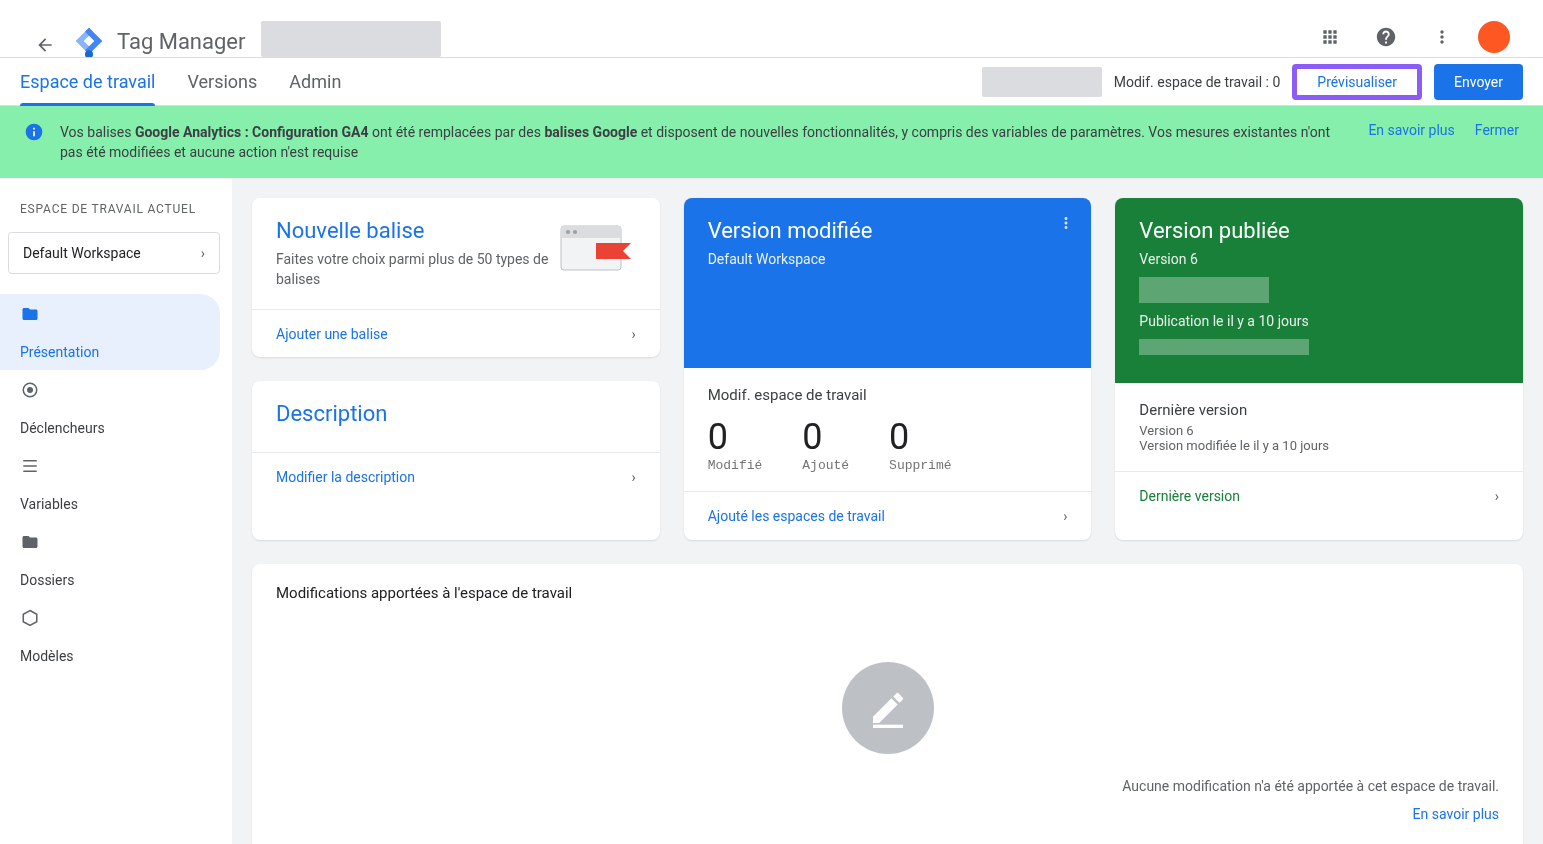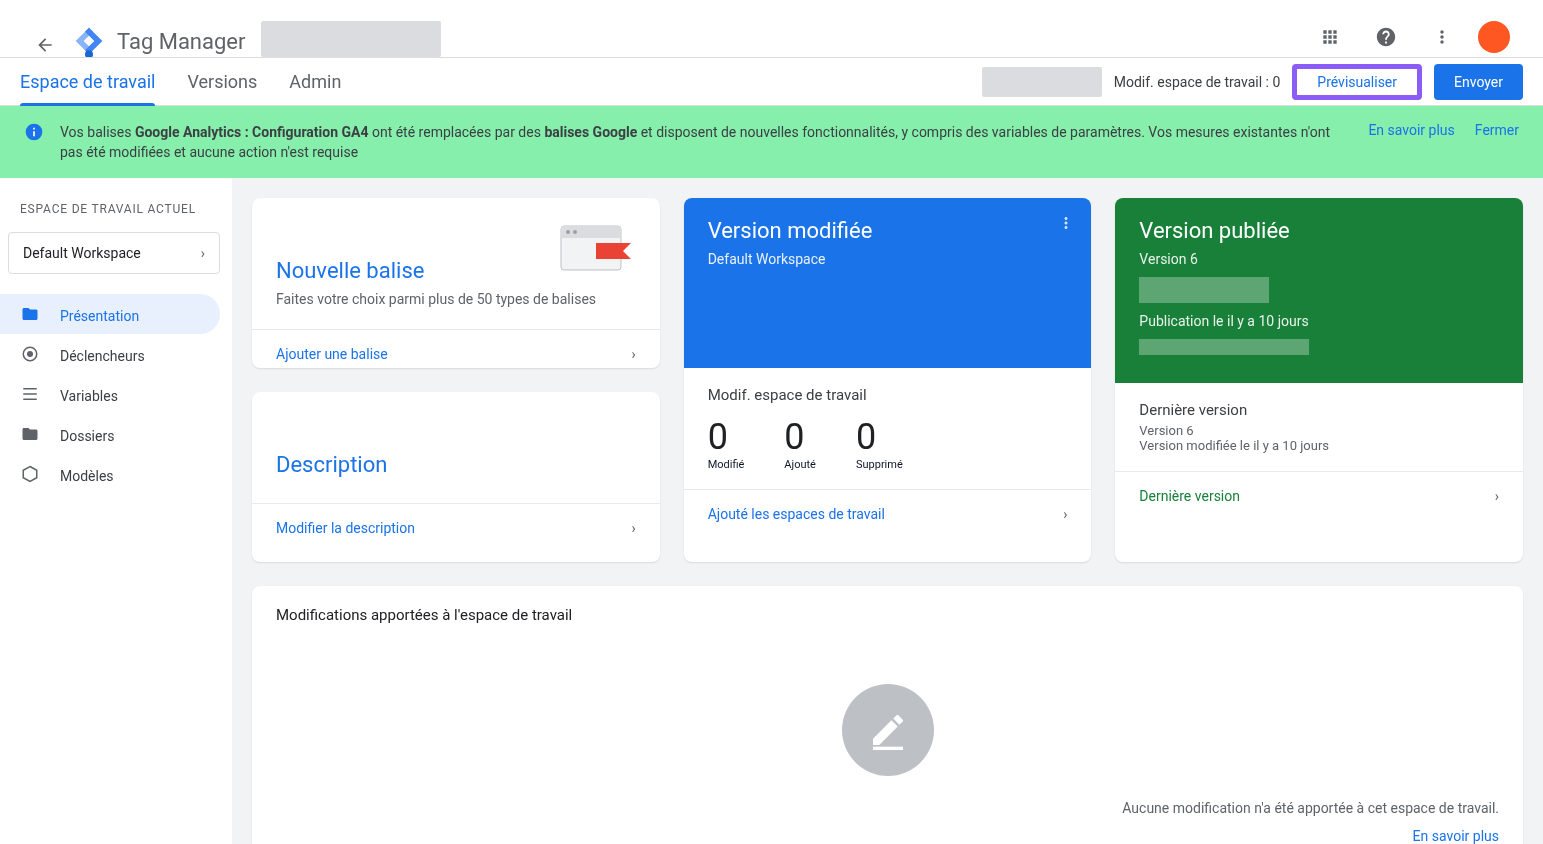--- a/index.html
+++ b/index.html
@@ -33,48 +33,48 @@
 .info-icon { width: 20px; height: 20px; flex-shrink: 0; }
 .banner-text { flex: 1; color: #3c4043; line-height: 20px; }
 .banner-text b { argb: bold; }
 .banner-links { display: flex; gap: 20px; }
 .link { color: #1a73e8; cursor: pointer; }
 
 .main { display: flex; background: #f1f3f4; min-height: 700px; }
 .sidebar { width: 232px; background: #fff; padding: 16px 0; }
 .sidebar-label { font-size: 12px; color: #5f6368; letter-spacing: 0.8px; padding: 8px 20px; }
 .workspace-select { margin: 8px 12px 20px 8px; border: 1px solid #dadce0; border-radius: 4px; padding: 12px 14px; display: flex; align-items: center; justify-content: space-between; cursor: pointer; }
-.nav-item { display: flex; align-items: flex-end; gap: 20px; padding: 10px 20px; cursor: pointer; color: #3c4043; border-radius: 0 20px 20px 0; margin-right: 12px; }
+.nav-item { display: flex; align-items: flex-start; gap: 20px; padding: 10px 20px; cursor: pointer; color: #3c4043; border-radius: 0 20px 20px 0; margin-right: 12px; flex-direction: column; }
 .nav-item.active { background: #e8f0fe; color: #1a73e8; }
 .nav-icon { width: 20px; height: 20px; display: flex; align-items: center; justify-content: center; }
 
 .content { flex: 1; padding: 20px; }
 .cards-row { display: flex; gap: 24px; margin-bottom: 24px; }
 .card { background: #fff; border-radius: 8px; flex: 1; overflow: hidden; box-shadow: 0 1px 2px rgba(0,0,0,0.1); }
 .card-body { padding: 20px 24px; }
 .card-title { font-size: 22px; font-weight: 400; margin-bottom: 6px; }
-.card-title.blue { color: #1a73e8; margin-top: 40px; }
+.card-title.blue { color: #1a73e8; }
 .card-sub { color: #5f6368; font-size: 14px; line-height: 20px; }
 .card-footer { border-top: 1px solid #e8eaed; padding: 16px 24px; display: flex; align-items: center; justify-content: space-between; cursor: pointer; }
 .card-footer.blue-link { color: #1a73e8; }
 .card-footer.green-link { color: #188038; }
 .tag-illustration { float: right; width: 80px; height: 60px; }
 
 .card-header-blue { background: #1a73e8; color: #fff; padding: 20px 24px; position: relative; min-height: 170px; }
 .card-header-green { background: #188038; color: #fff; padding: 20px 24px; min-height: 170px; }
 .card-header-blue .card-title, .card-header-green .card-title { color: #fff; font-size: 22px; }
 .card-header-blue .card-sub, .card-header-green .card-sub { color: rgba(255,255,255,0.9); }
 .more-dots { position: absolute; top: 16px; right: 16px; color: rgba(255,255,255,0.8); cursor: pointer; }
 .green-redacted { background: rgba(255,255,255,0.3); margin: 8px 0; }
 .gr1 { width: 130px; height: 26px; }
 .gr2 { width: 170px; height: 16px; }
 
 .stats-row { display: flex; gap: 40px; margin-top: 12px; }
 .stat-num { font-size: 36px; font-weight: 400; }
-.stat-label { color: #0f172a; font-size: 11px; }
+.stat-label { color: #737373; font-size: 13px; font-family: Liberation Mono, monospace; }
 
 .card-mid { padding: 18px 24px; }
 .card-mid-title { font-size: 15px; color: #3c4043; margin-bottom: 4px; }
 .card-mid-sub { color: #5f6368; font-size: 13px; }
 
 .wide-card { background: #fff; border-radius: 8px; padding: 20px 24px; box-shadow: 0 1px 2px rgba(0,0,0,0.1); }
 .wide-title { font-size: 15px; margin-bottom: 40px; }
 .empty-state { text-align: right; padding: 20px 0 10px; }
 .empty-circle { width: 92px; height: 92px; background: #bdc1c6; border-radius: 50%; margin: 0 auto 24px; display: flex; align-items: center; justify-content: center; }
 .empty-text { color: #5f6368; margin-bottom: 12px; }

